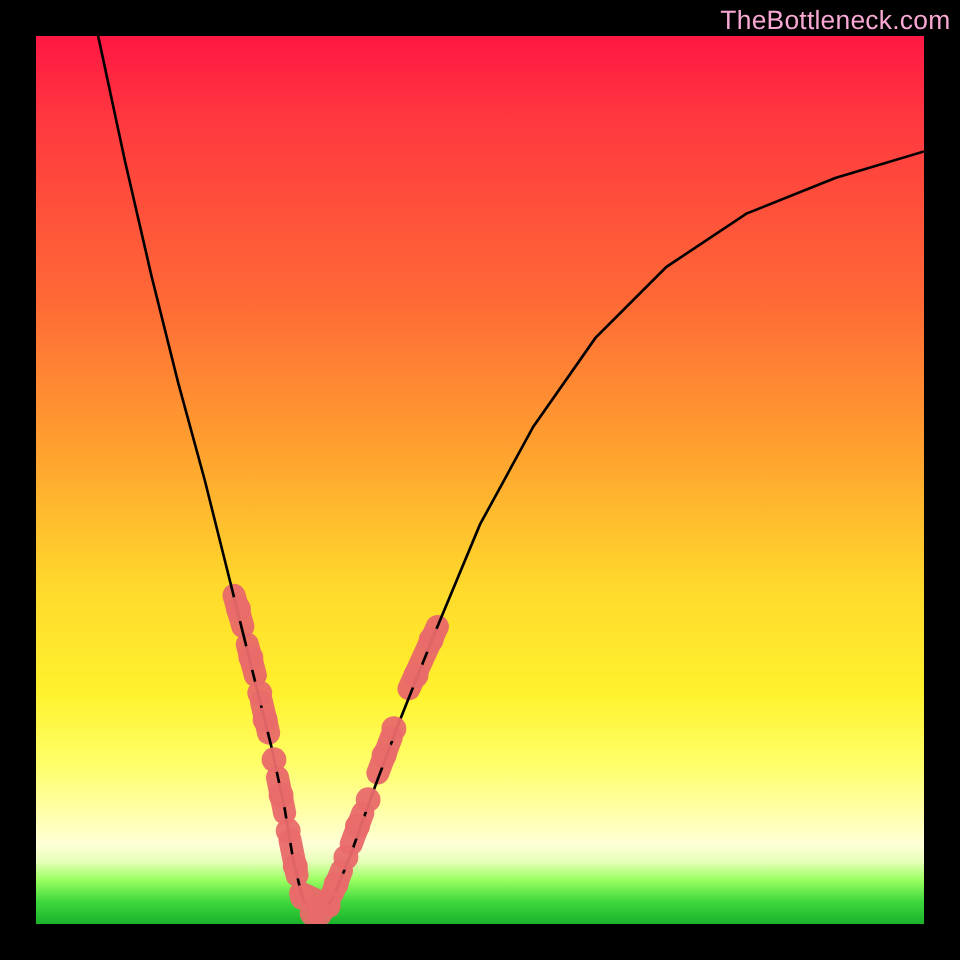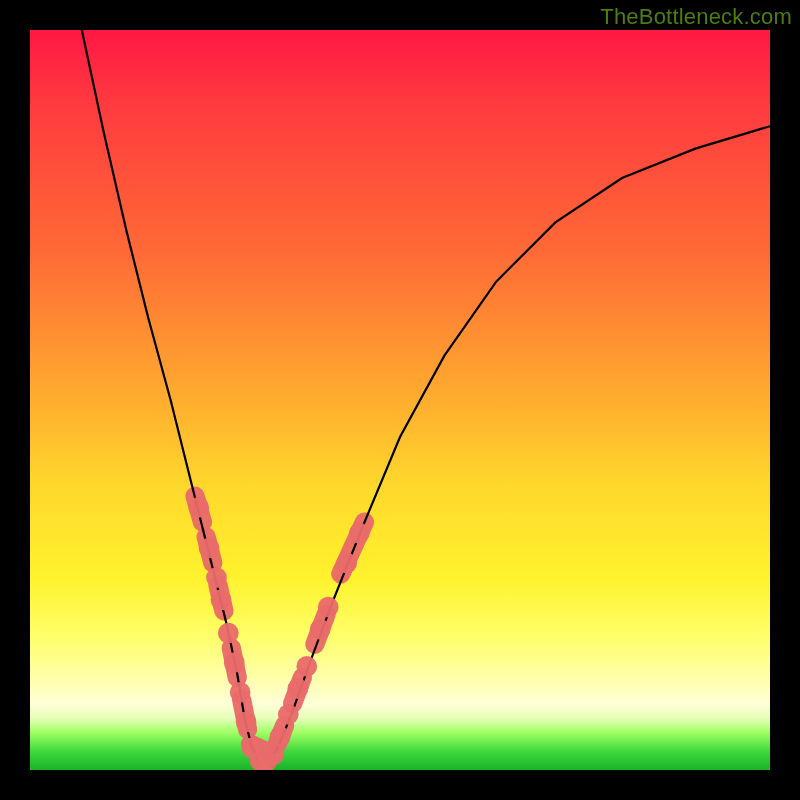--- a/index.html
+++ b/index.html
@@ -38,21 +38,21 @@
       #e6ffb8 93%,
       #9cff62 95%,
       #3fd83d 97.5%,
       #19b22b 100%
     );
   }
   .watermark {
     position: absolute;
     top: 4px;
     right: 8px;
-    color: #4d7c0f;
+    color: #f9a8d4;
     font-size: 22px;
     font-weight: 500;
     letter-spacing: 0.2px;
     user-select: none;
   }
   svg.overlay {
     position: absolute;
     left: 0;
     top: 0;
     width: 740px;

